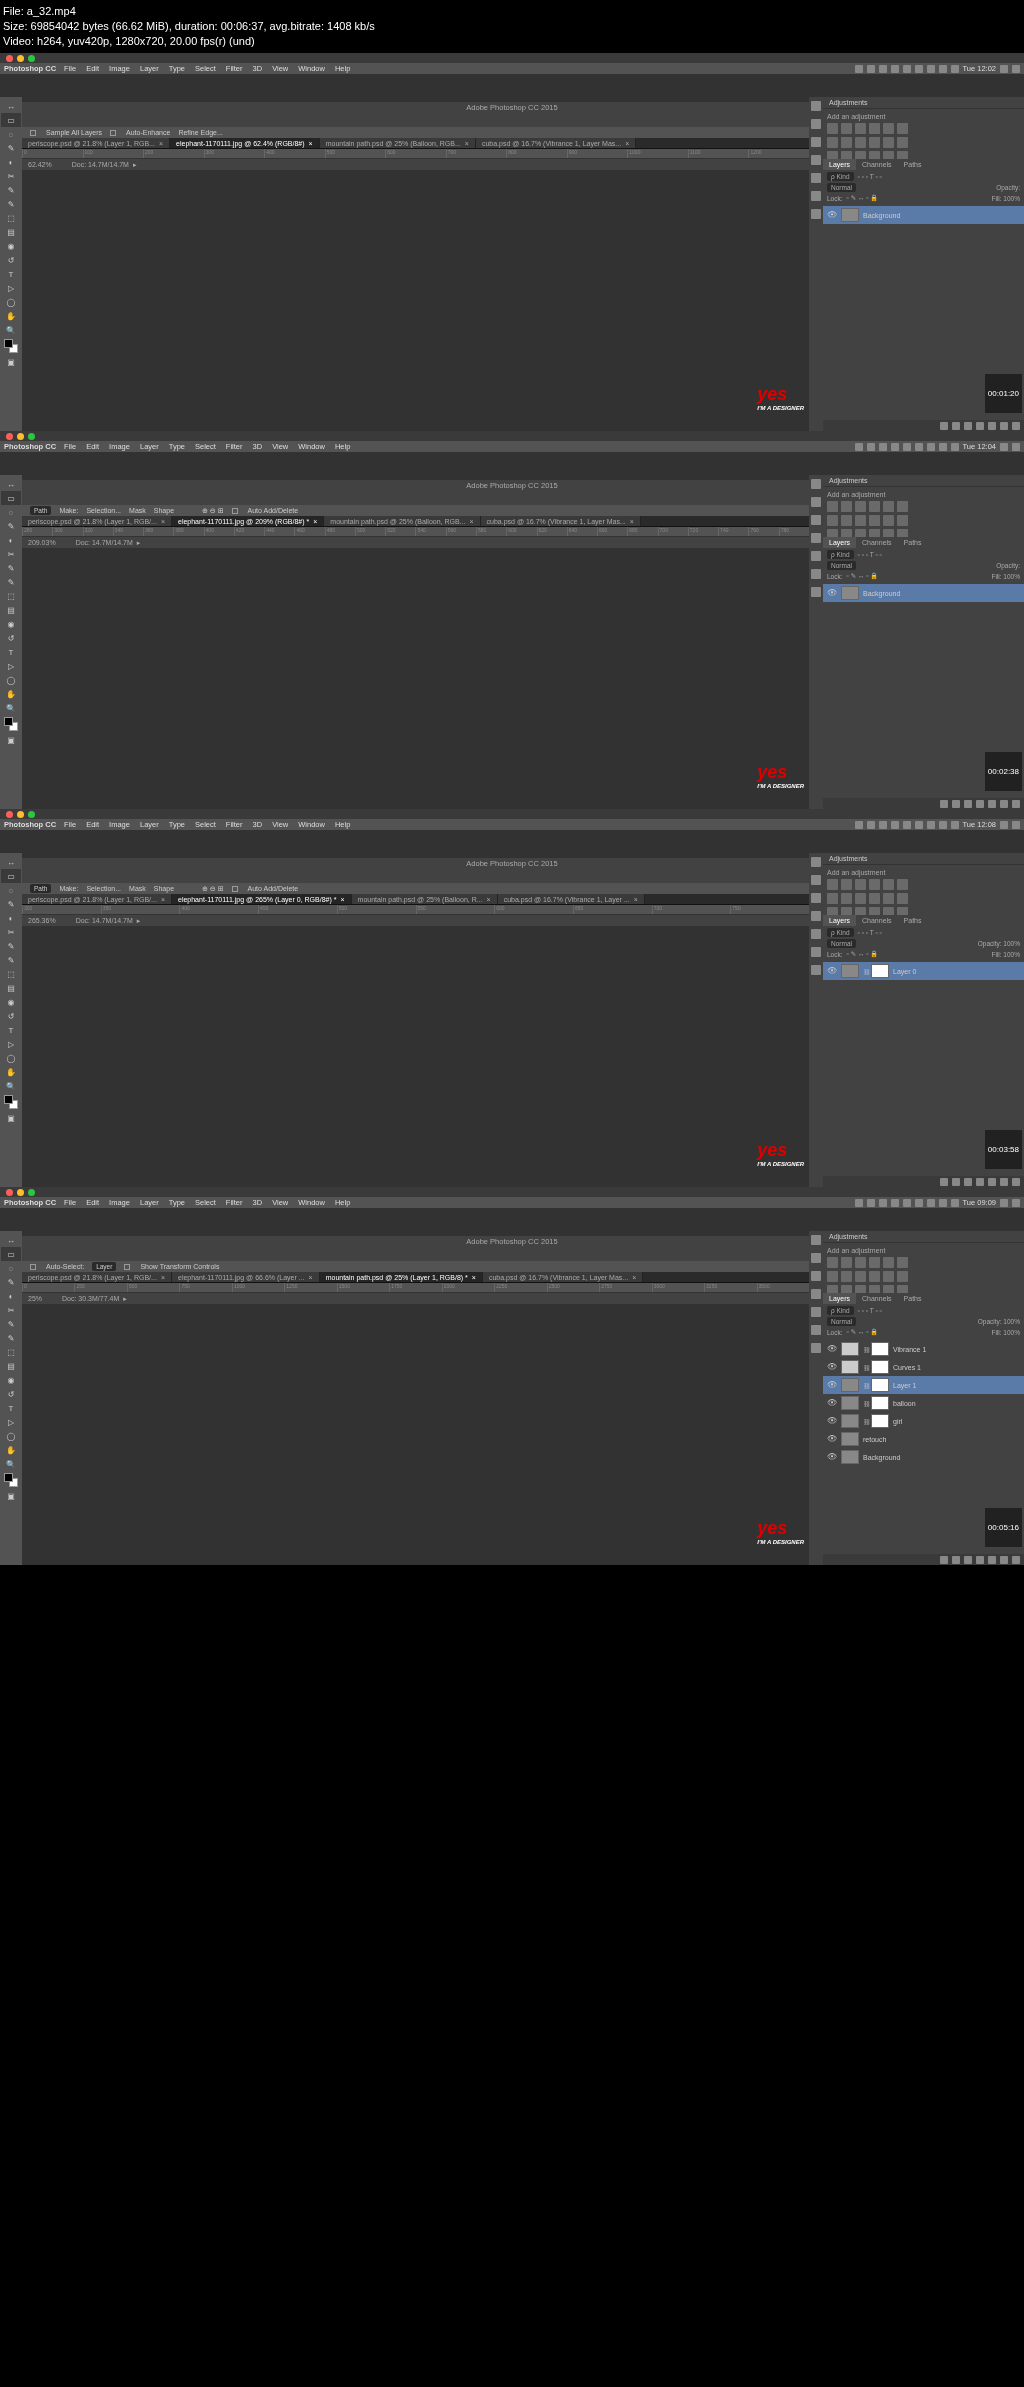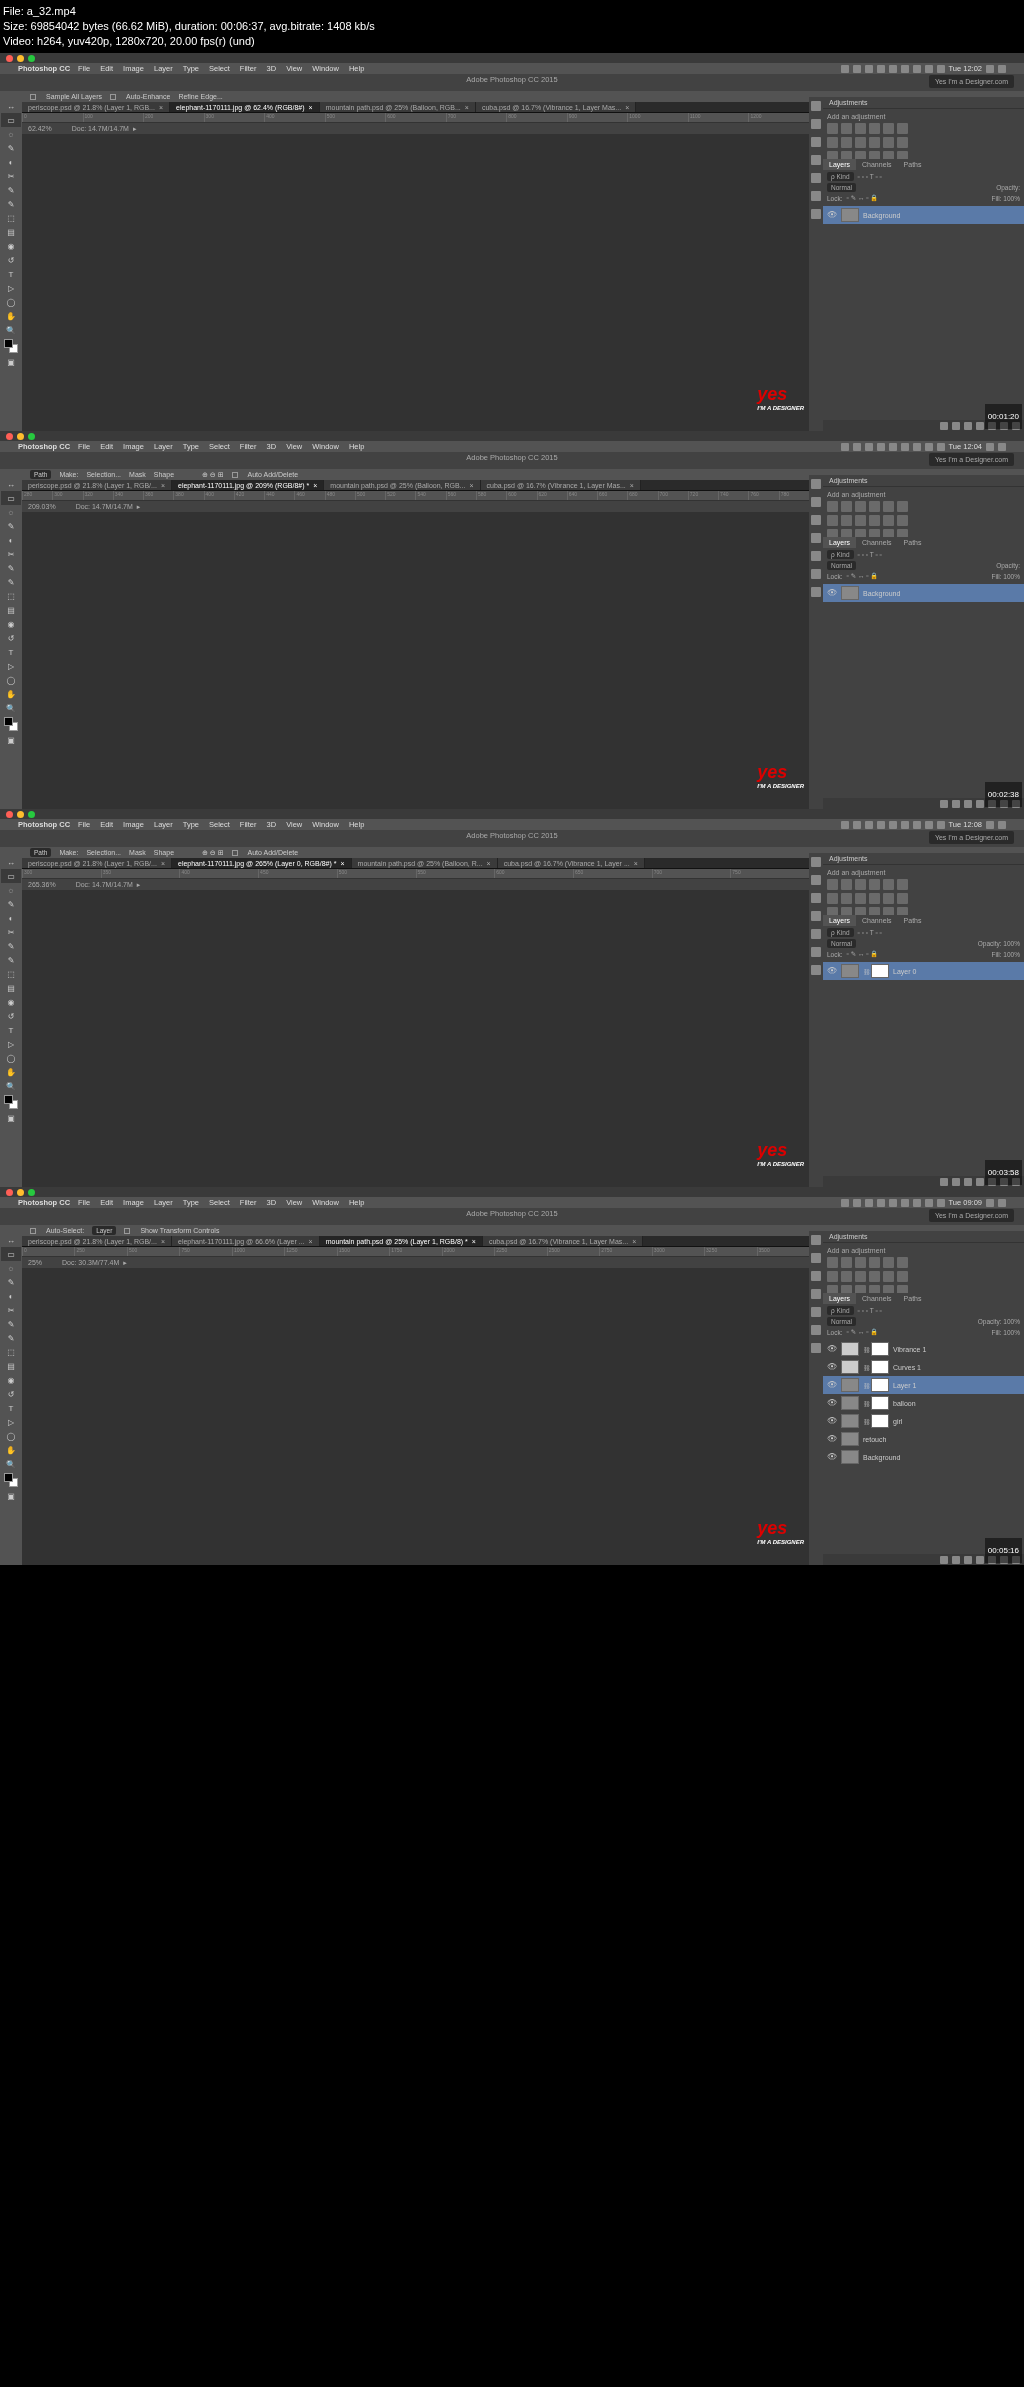--- a/index.html
+++ b/index.html
@@ -3,26 +3,26 @@
 <meta charset="utf-8">
 <style>
 * { margin: 0; padding: 0; box-sizing: border-box; font-family: Arial, sans-serif; }
 body { background: #000; color: #fff; width: 1024px; }
 .file-info { padding: 4px 3px; font-size: 11px; line-height: 15px; }
 .ps-window { position: relative; height: 378px; background: #323232; overflow: hidden; }
 .titlebar { height: 10px; background: #3a3a3a; display: flex; align-items: center; padding: 0 6px; }
 .traffic { display: flex; gap: 4px; }
 .dot { width: 7px; height: 7px; border-radius: 50%; }
 .dot.r { background: #ff5f56; } .dot.y { background: #ffbd2e; } .dot.g { background: #27c93f; }
-.menubar { height: 11px; background: #535353; display: flex; align-items: center; padding: 0 18px; font-size: 7.5px; color: #ddd; }
+.menubar { height: 11px; background: #535353; display: flex; align-items: center; padding: 0 4px; font-size: 7.5px; color: #ddd; }
 .menubar .app-name { font-weight: bold; margin-right: 8px; }
 .menubar .menu-item { margin-right: 10px; cursor: pointer; }
 .menubar .right { margin-left: auto; display: flex; gap: 4px; align-items: center; }
 .topicon { width: 8px; height: 8px; background: #888; border-radius: 1px; }
-.app-title { height: 17px; background: #424242; text-align: center; font-size: 7.5px; color: #aaa; line-height: 11px; position: relative; }
+.app-title { height: 25px; background: #424242; text-align: center; font-size: 7.5px; color: #aaa; line-height: 11px; position: relative; margin-top: 28px; }
 .workspace-btn { position: absolute; right: 10px; top: 1px; font-size: 7px; background: #2a2a2a; padding: 1px 6px; border-radius: 2px; }
 .optbar { height: 11px; background: #535353; display: flex; align-items: center; padding: 0 30px; font-size: 7px; color: #ccc; gap: 8px; }
 .checkbox { width: 6px; height: 6px; border: 1px solid #999; display: inline-block; margin-right: 2px; }
 .tabs { display: flex; background: #2a2a2a; height: 11px; margin-left: 22px; margin-right: 215px; border-bottom: 1px solid #111; }
 .tab { padding: 1px 6px; font-size: 7px; color: #aaa; background: #3a3a3a; border-right: 1px solid #222; display: flex; align-items: center; }
 .tab.active { background: #252525; color: #fff; }
 .tab .close { margin-left: 4px; font-size: 7px; }
 .toolbar { width: 22px; background: #535353; display: flex; flex-direction: column; padding: 2px 0; position: absolute; left: 0; top: 44px; bottom: 0; }
 .tool { width: 20px; height: 14px; margin: 0 auto; display: flex; align-items: center; justify-content: center; font-size: 8px; color: #ccc; cursor: pointer; }
 .tool.sel { background: #3a3a3a; }
@@ -54,21 +54,21 @@
 .layer.selected { background: #5a7aa8; }
 .layer .eye { width: 10px; height: 10px; margin-right: 4px; font-size: 8px; }
 .layer .thumb { width: 18px; height: 14px; background: #888; margin-right: 4px; border: 1px solid #666; }
 .layer .mask { width: 18px; height: 14px; background: #fff; margin-right: 4px; border: 1px solid #666; position: relative; }
 .layer .linked { width: 8px; font-size: 6px; }
 .layers-footer { height: 11px; background: #3a3a3a; display: flex; justify-content: flex-end; align-items: center; padding: 0 4px; gap: 4px; }
 .lf-icon { width: 8px; height: 8px; background: #888; border-radius: 1px; }
 .statusbar { height: 11px; background: #424242; font-size: 7px; color: #aaa; display: flex; align-items: center; padding: 0 6px; margin-left: 22px; margin-right: 215px; }
 .watermark { position: absolute; bottom: 20px; right: 220px; color: #d00; font-size: 18px; font-weight: bold; font-style: italic; }
 .watermark .sub { font-size: 6px; color: #fff; display: block; text-align: right; }
-.timestamp { position: absolute; bottom: 2px; right: 2px; font-size: 8px; color: #fff; background: rgba(0,0,0,.5); padding: 8px 3px; }
+.timestamp { position: absolute; bottom: 18px; right: 2px; font-size: 8px; color: #fff; background: rgba(0,0,0,.5); padding: 15px 3px; }
 .elephant-close { width: 100%; height: 100%; background: radial-gradient(ellipse at 50% 40%, #b0aca0 0%, #989488 30%, #807c70 60%, #686458 100%); }
 .ruler-tick { flex: 1; border-left: 1px solid #666; text-align: left; padding-left: 1px; }
 .path-anchors { position: absolute; top: 0; right: 15%; width: 2px; height: 50%; border-left: 1px dotted #000; }
 </style>
 </head>
 <body>
 
 <div class="file-info">
   <div>File: a_32.mp4</div>
   <div>Size: 69854042 bytes (66.62 MiB), duration: 00:06:37, avg.bitrate: 1408 kb/s</div>

